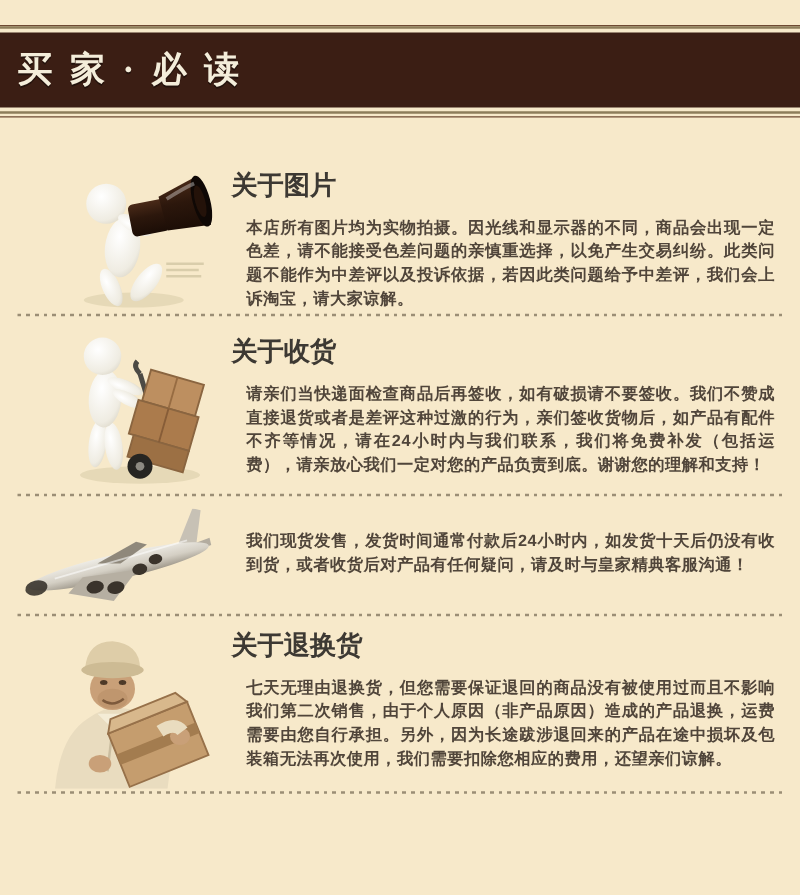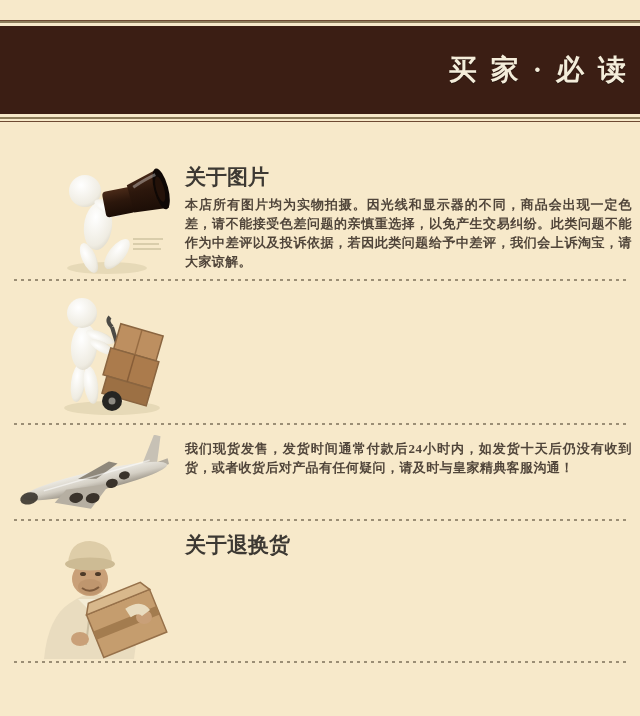--- a/index.html
+++ b/index.html
@@ -17,22 +17,22 @@
     width:640px;height:716px;overflow:hidden;
     background:var(--bg);
     font-family:"Liberation Sans", sans-serif;
   }
   .spacer-top{height:20px;}
   .rule-dark{height:1px;background:var(--rule_dark);}
   .rule-tan{height:2px;background:var(--rule_tan);}
   .gap3{height:3px;}
   .gap2{height:2px;}
   .band{
-    height:88px;background:var(--band);
-    display:flex;align-items:center;justify-content:flex-end;
+    height:60px;background:var(--band);
+    display:flex;align-items:center;justify-content:flex-start;
   }
   .band-title{
     font-family:"Liberation Serif", serif;
     font-weight:bold;font-size:28px;color:var(--title);
     letter-spacing:14px;text-indent:14px;
     text-shadow:0 1px 0 rgba(0,0,0,.4);
   }
   .sec{position:relative;}
   .sec-1{height:157px;}
   .sec-2{height:142px;}
@@ -47,26 +47,25 @@
   .pt-1{padding-top:44px;}
   .pt-2{padding-top:18px;}
   .pt-3{padding-top:14px;}
   .pt-4{padding-top:13px;}
   .sec h2{
     margin:0 0 7px 0;
     font-size:21px;line-height:22px;font-weight:bold;
     color:var(--heading);
   }
   .sec p{
-    margin:0;
+    margin:12px;
     font-size:13px;line-height:19px;font-weight:bold;
     letter-spacing:.4px;
     color:var(--body);
     text-align:justify;
-    font-family:Liberation Serif, serif;
   }
   .sep{
     height:2px;margin:0 14px;
     background-image:repeating-linear-gradient(90deg,var(--dash) 0 3px,transparent 3px 7px);
   }
   .bottom-spacer{height:69px;}
 </style>
 </head>
 <body>
 
@@ -144,20 +143,24 @@
           <rect x="64" y="36" width="44" height="26" fill="#bd8f60"></rect>
           <rect x="61" y="62" width="50" height="28" fill="#ab7b4c"></rect>
           <rect x="65" y="90" width="46" height="18" fill="#9c7044"></rect>
           <line x1="86" y1="36" x2="86" y2="62" stroke="#976c42"></line>
           <line x1="86" y1="62" x2="86" y2="90" stroke="#875d38"></line>
         </g>
         <circle cx="66" cy="108" r="10" fill="#262522"></circle>
         <circle cx="66" cy="108" r="3.5" fill="#8d8a82"></circle>
       </svg>
     </div>
+    <div class="txt pt-2">
+      <h2>关于收货</h2>
+      <p>请亲们当快递面检查商品后再签收，如有破损请不要签收。我们不赞成直接退货或者是差评这种过激的行为，亲们签收货物后，如产品有配件不齐等情况，请在24小时内与我们联系，我们将免费补发（包括运费），请亲放心我们一定对您的产品负责到底。谢谢您的理解和支持！</p>
+    </div>
   </div>
   <div class="sep"></div>
 
   <div class="sec sec-3">
     <div class="art art-3">
       <svg width="166" height="82" viewBox="0 0 166 82">
         <defs>
           <linearGradient id="gPlane" x1="0" y1="0" x2="0" y2="1">
             <stop offset="0%" stop-color="#efede7"></stop>
             <stop offset="55%" stop-color="#d4cfc4"></stop>
@@ -203,18 +206,19 @@
           <polygon points="64,66 132,66 126,56 70,56" fill="#d8b88c" stroke="#97714a" stroke-width="1.5"></polygon>
           <rect x="64" y="84" width="68" height="9" fill="#a37c4f"></rect>
         </g>
         <ellipse cx="52" cy="106" rx="9" ry="7" fill="#c9a078"></ellipse>
         <ellipse cx="116" cy="84" rx="8" ry="7" fill="#c9a078"></ellipse>
         <path d="M100,80 Q112,72 118,80" stroke="#e9dcbf" stroke-width="10" fill="none"></path>
       </svg>
     </div>
     <div class="txt pt-4">
       <h2>关于退换货</h2>
+      <p>七天无理由退换货，但您需要保证退回的商品没有被使用过而且不影响我们第二次销售，由于个人原因（非产品原因）造成的产品退换，运费需要由您自行承担。另外，因为长途跋涉退回来的产品在途中损坏及包装箱无法再次使用，我们需要扣除您相应的费用，还望亲们谅解。</p>
     </div>
   </div>
   <div class="sep"></div>
 
   <div class="bottom-spacer"></div>
 </div>
 
 </body></html>

